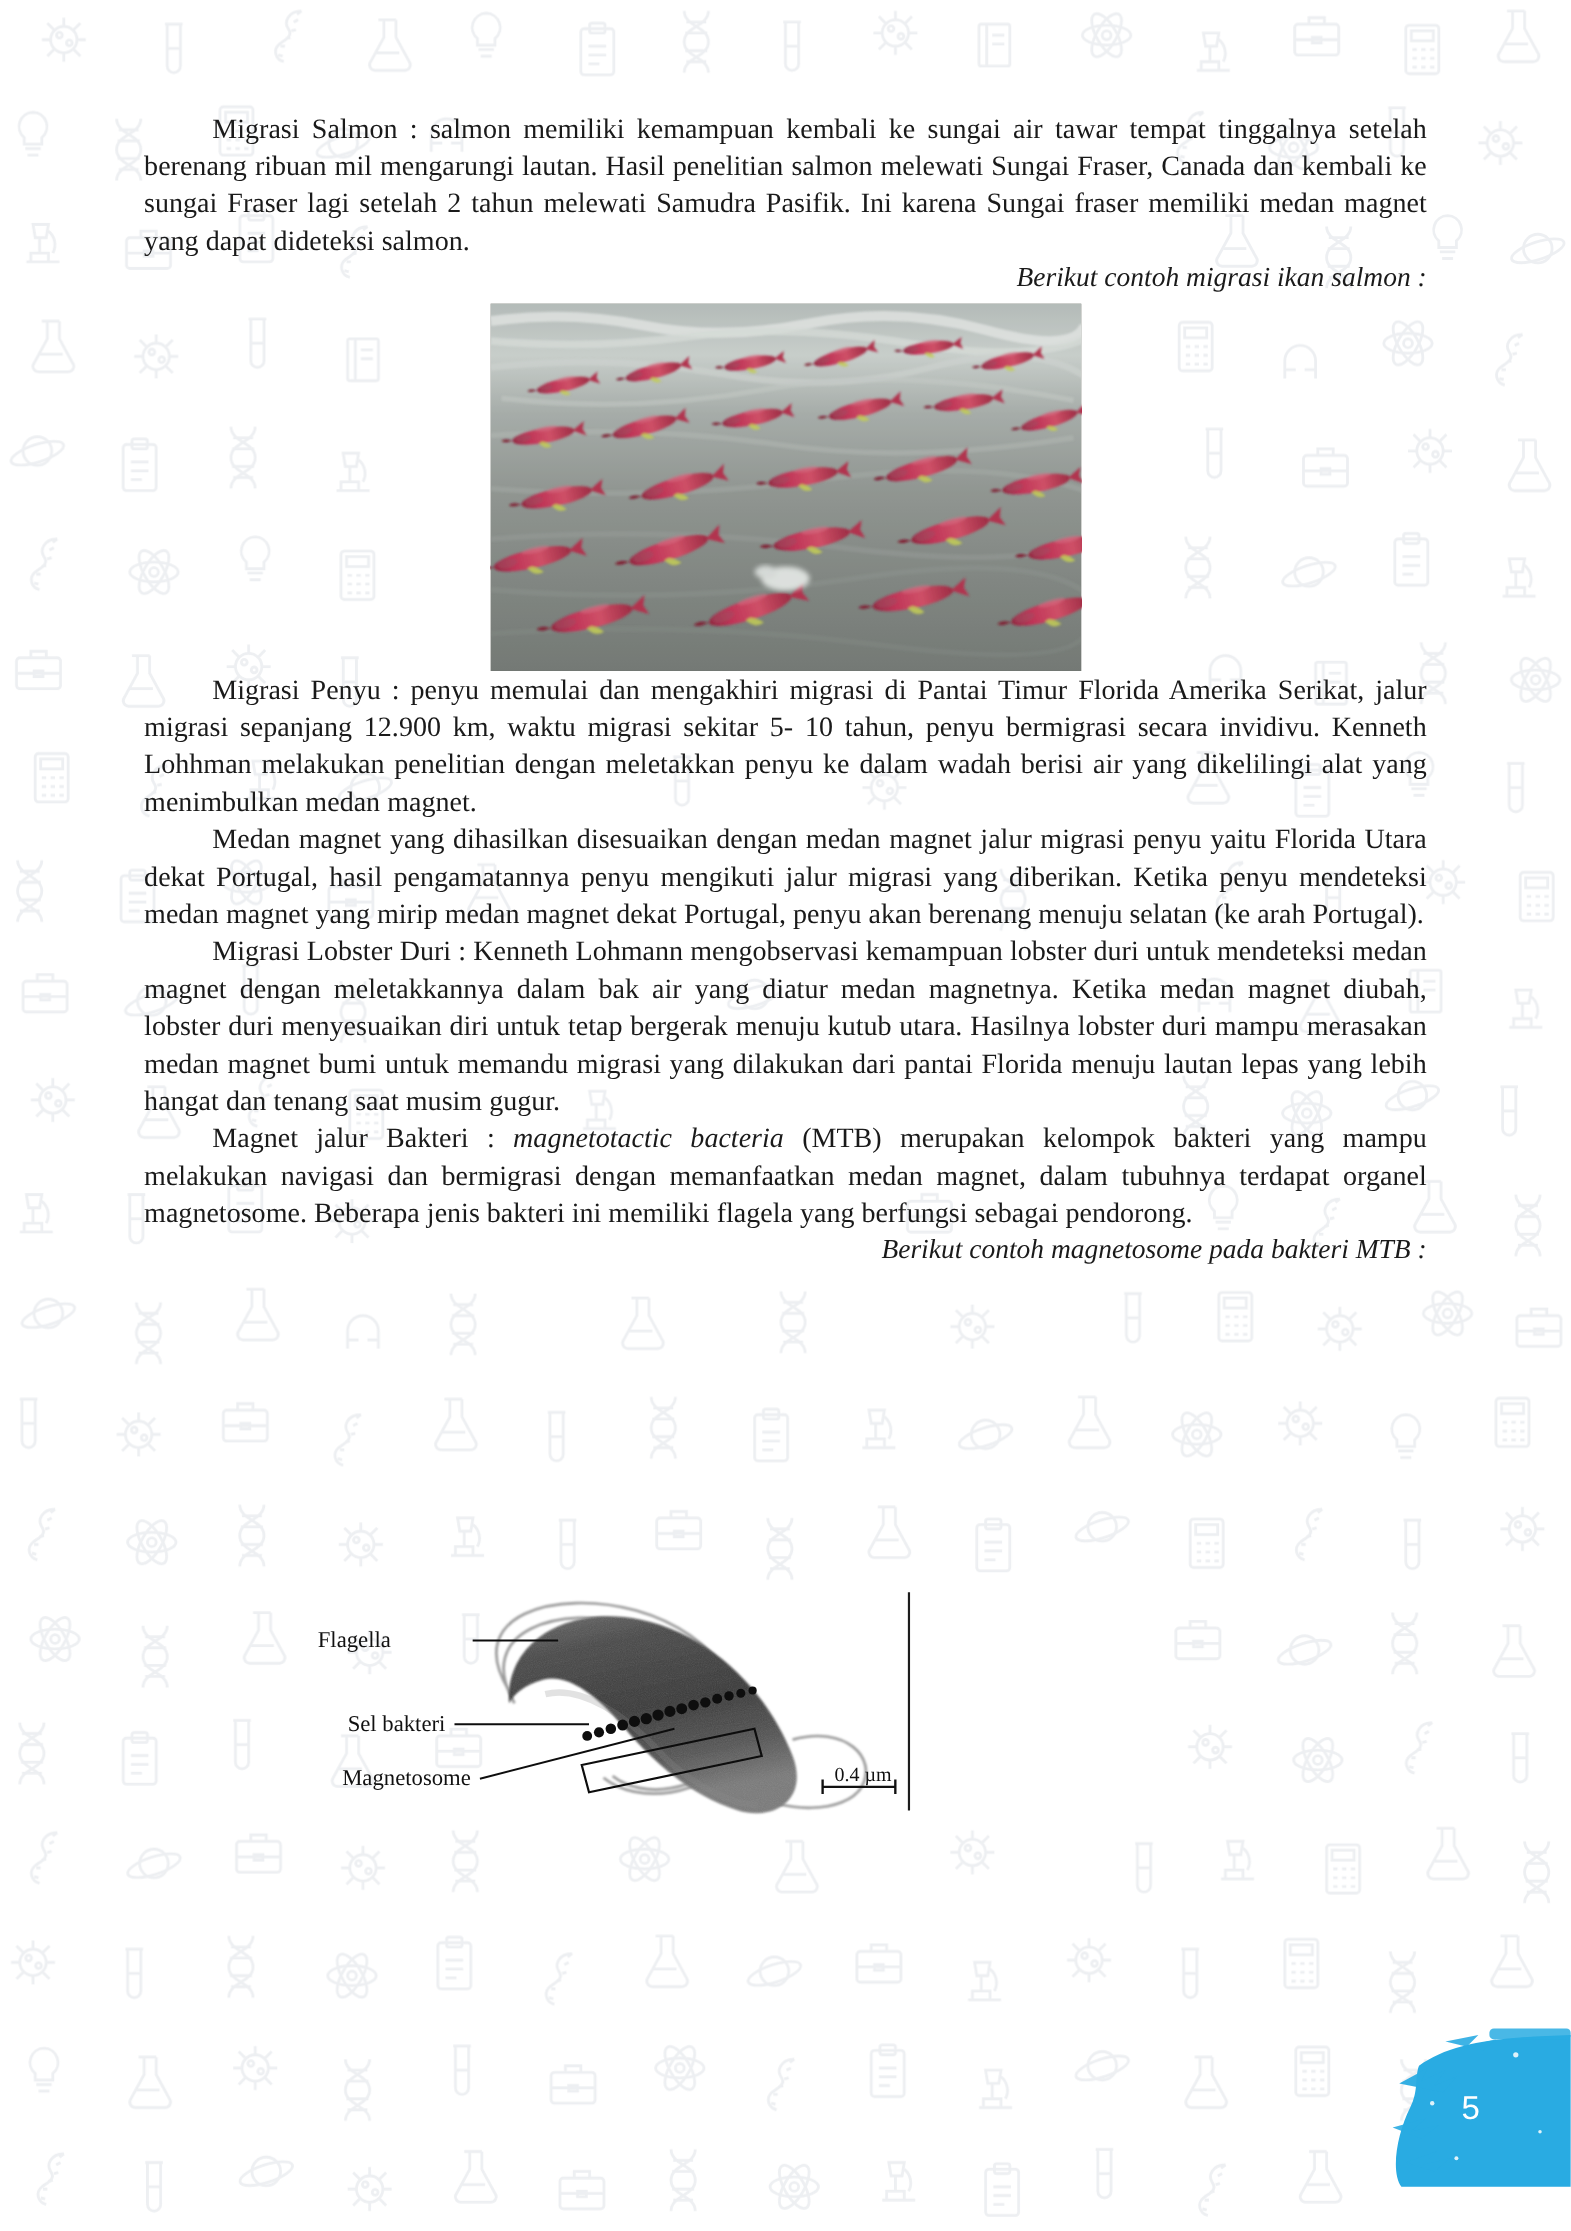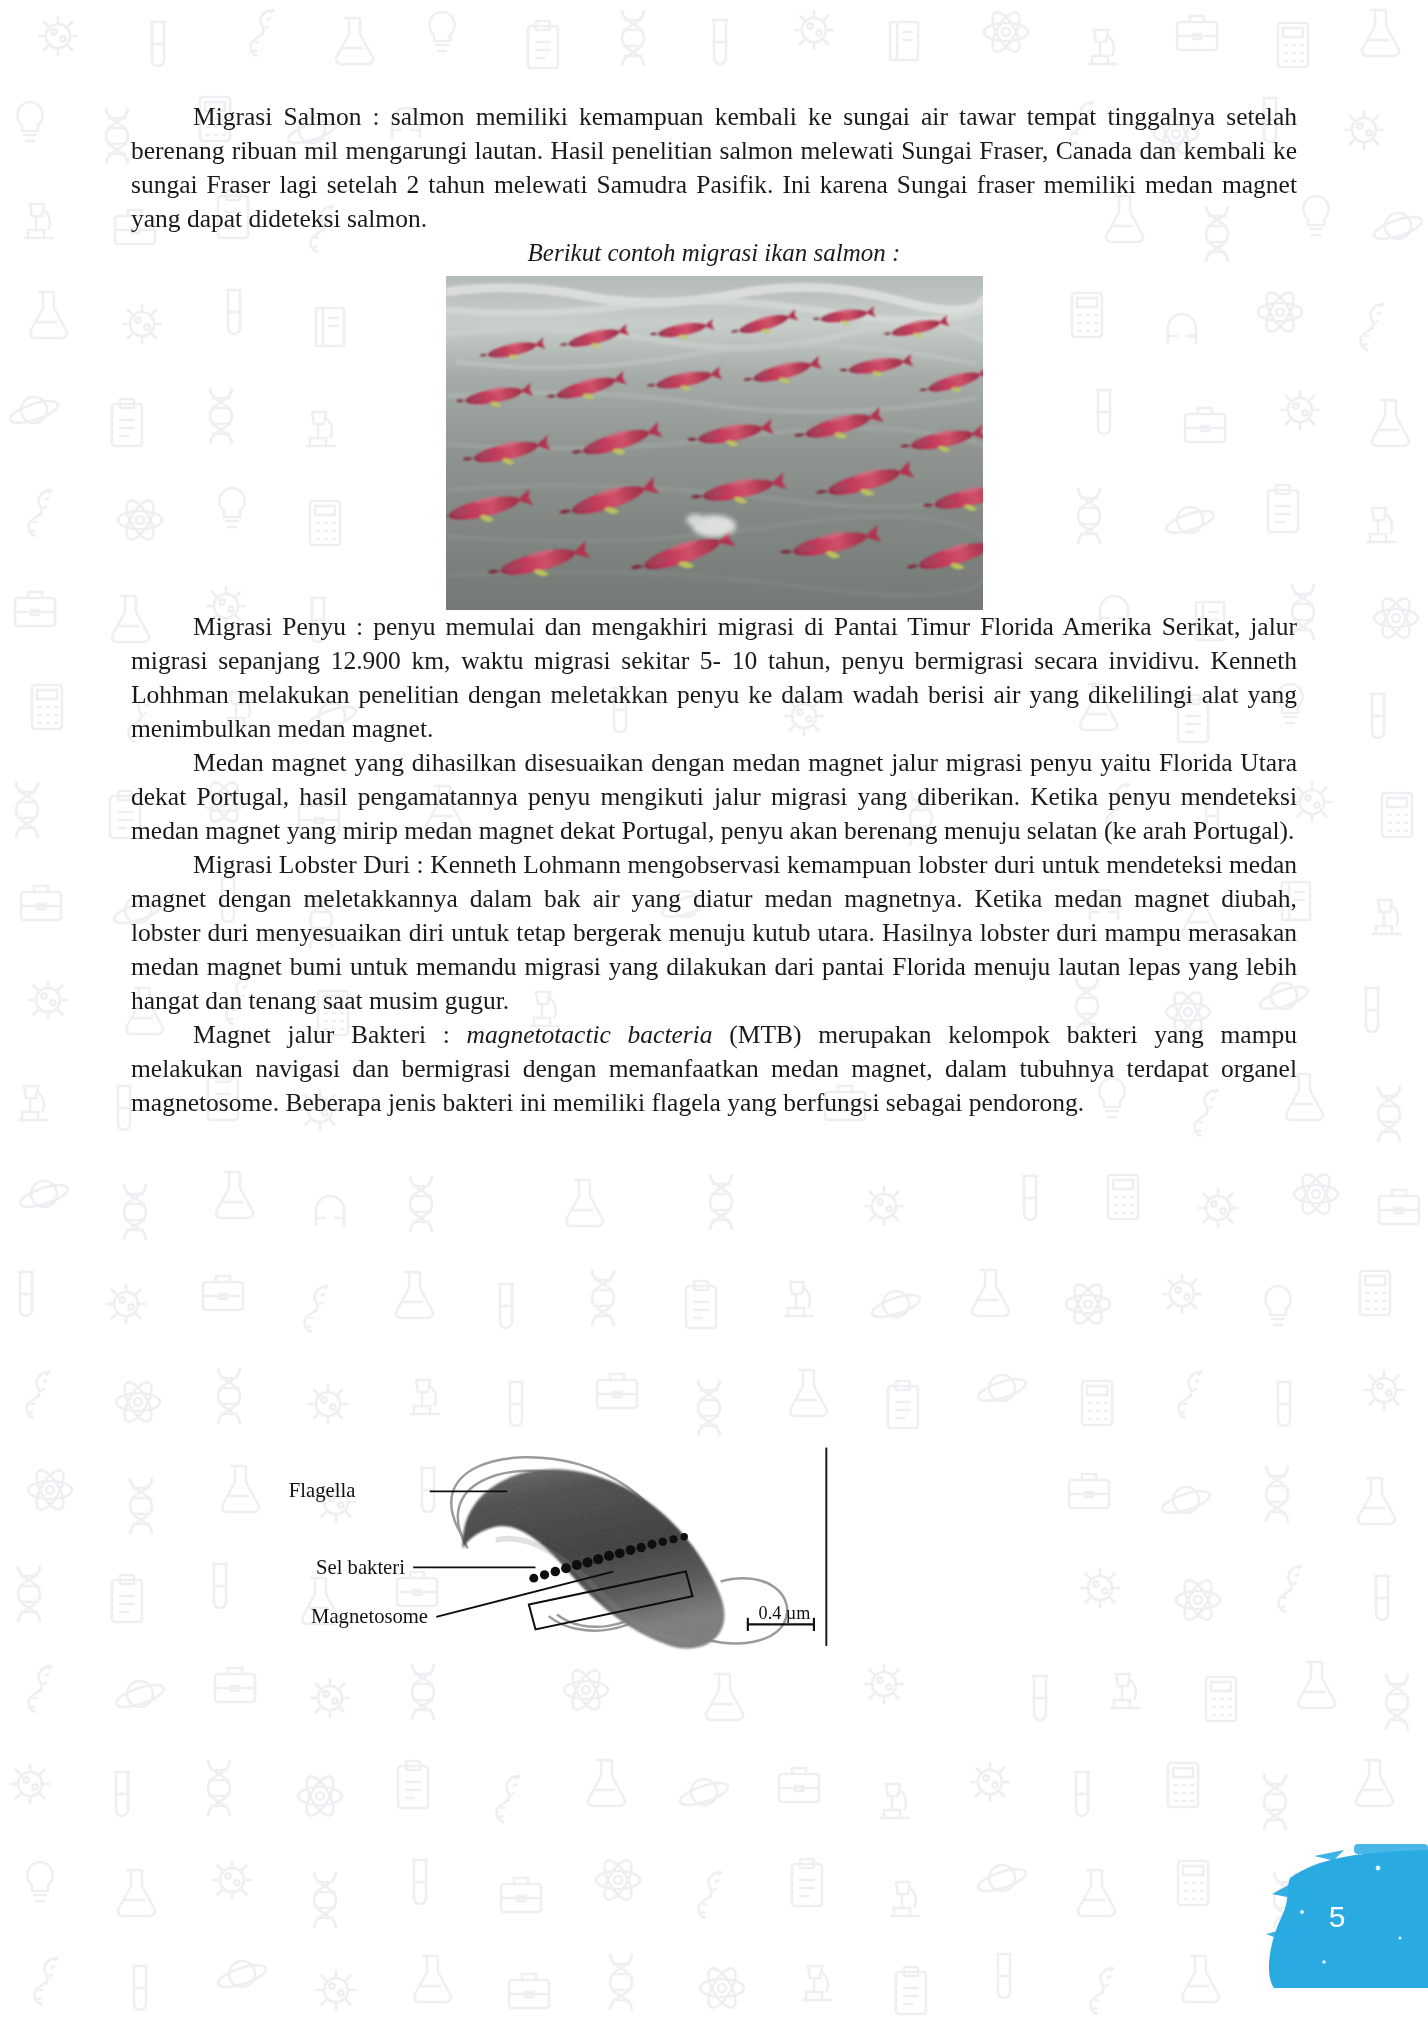--- a/index.html
+++ b/index.html
@@ -46,21 +46,21 @@
     text-align: justify;
     text-indent: 62px;
     letter-spacing: 0.0px;
     word-spacing: 0px;
   }
 
   .caption {
     margin: 0;
     font-size: 25px;
     line-height: 34px;
-    text-align: center;
+    text-align: right;
     font-style: italic;
   }
 
   .ital { font-style: italic; }
 
   
   .figure-salmon {
     margin: 6px auto 0 auto;
     width: 537px;
     height: 334px;
@@ -1045,20 +1045,21 @@
 
     <p class="para">Migrasi Penyu : penyu memulai dan mengakhiri migrasi di Pantai Timur Florida Amerika Serikat, jalur migrasi sepanjang 12.900 km, waktu migrasi sekitar 5- 10 tahun, penyu bermigrasi secara invidivu. Kenneth Lohhman melakukan penelitian dengan meletakkan penyu ke dalam wadah berisi air yang dikelilingi alat yang menimbulkan medan magnet.</p>
 
     <p class="para">Medan magnet yang dihasilkan disesuaikan dengan medan magnet jalur migrasi penyu yaitu Florida Utara dekat Portugal, hasil pengamatannya penyu mengikuti jalur migrasi yang diberikan. Ketika penyu mendeteksi medan magnet yang mirip medan magnet dekat Portugal, penyu akan berenang menuju selatan (ke arah Portugal).</p>
 
 
     <p class="para">Migrasi Lobster Duri : Kenneth Lohmann mengobservasi kemampuan lobster duri untuk mendeteksi medan magnet dengan meletakkannya dalam bak air yang diatur medan magnetnya. Ketika medan magnet diubah, lobster duri menyesuaikan diri untuk tetap bergerak menuju kutub utara. Hasilnya lobster duri mampu merasakan medan magnet bumi untuk memandu migrasi yang dilakukan dari pantai Florida menuju lautan lepas yang lebih hangat dan tenang saat musim gugur.</p>
 
     <p class="para"><span>Magnet jalur Bakteri : </span><span class="ital">magnetotactic bacteria</span><span> (MTB) merupakan kelompok bakteri yang mampu melakukan navigasi dan bermigrasi dengan memanfaatkan medan magnet, dalam tubuhnya terdapat organel magnetosome. Beberapa jenis bakteri ini memiliki flagela yang berfungsi sebagai pendorong.</span></p>
 
+    <p class="caption">Berikut contoh magnetosome pada bakteri MTB :</p>
   </div>
 
   <div class="figure-mtb">
     <svg viewBox="0 0 1428 280" xmlns="http://www.w3.org/2000/svg">
       <defs>
         <linearGradient id="cellg" x1="0" y1="0" x2="0.3" y2="1">
           <stop offset="0%" stop-color="#6b6b6b"></stop>
           <stop offset="22%" stop-color="#4a4a4a"></stop>
           <stop offset="55%" stop-color="#3a3a3a"></stop>
           <stop offset="80%" stop-color="#545454"></stop>

